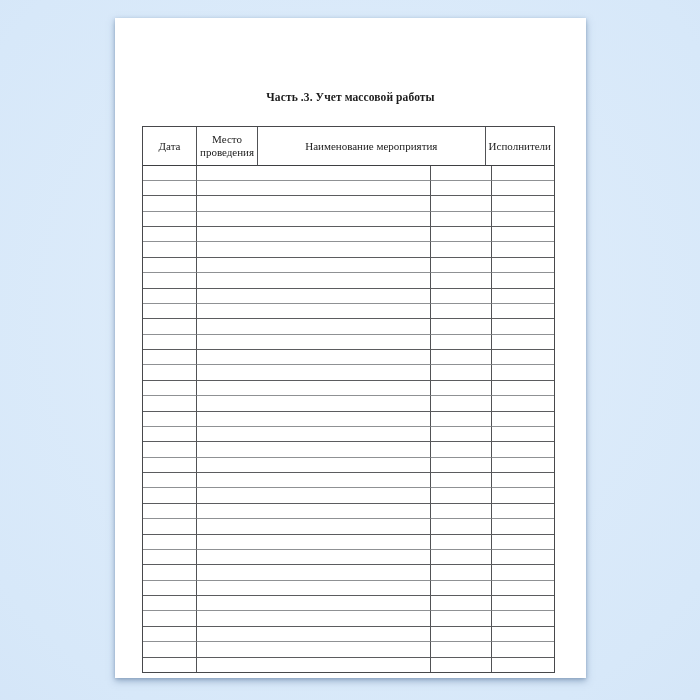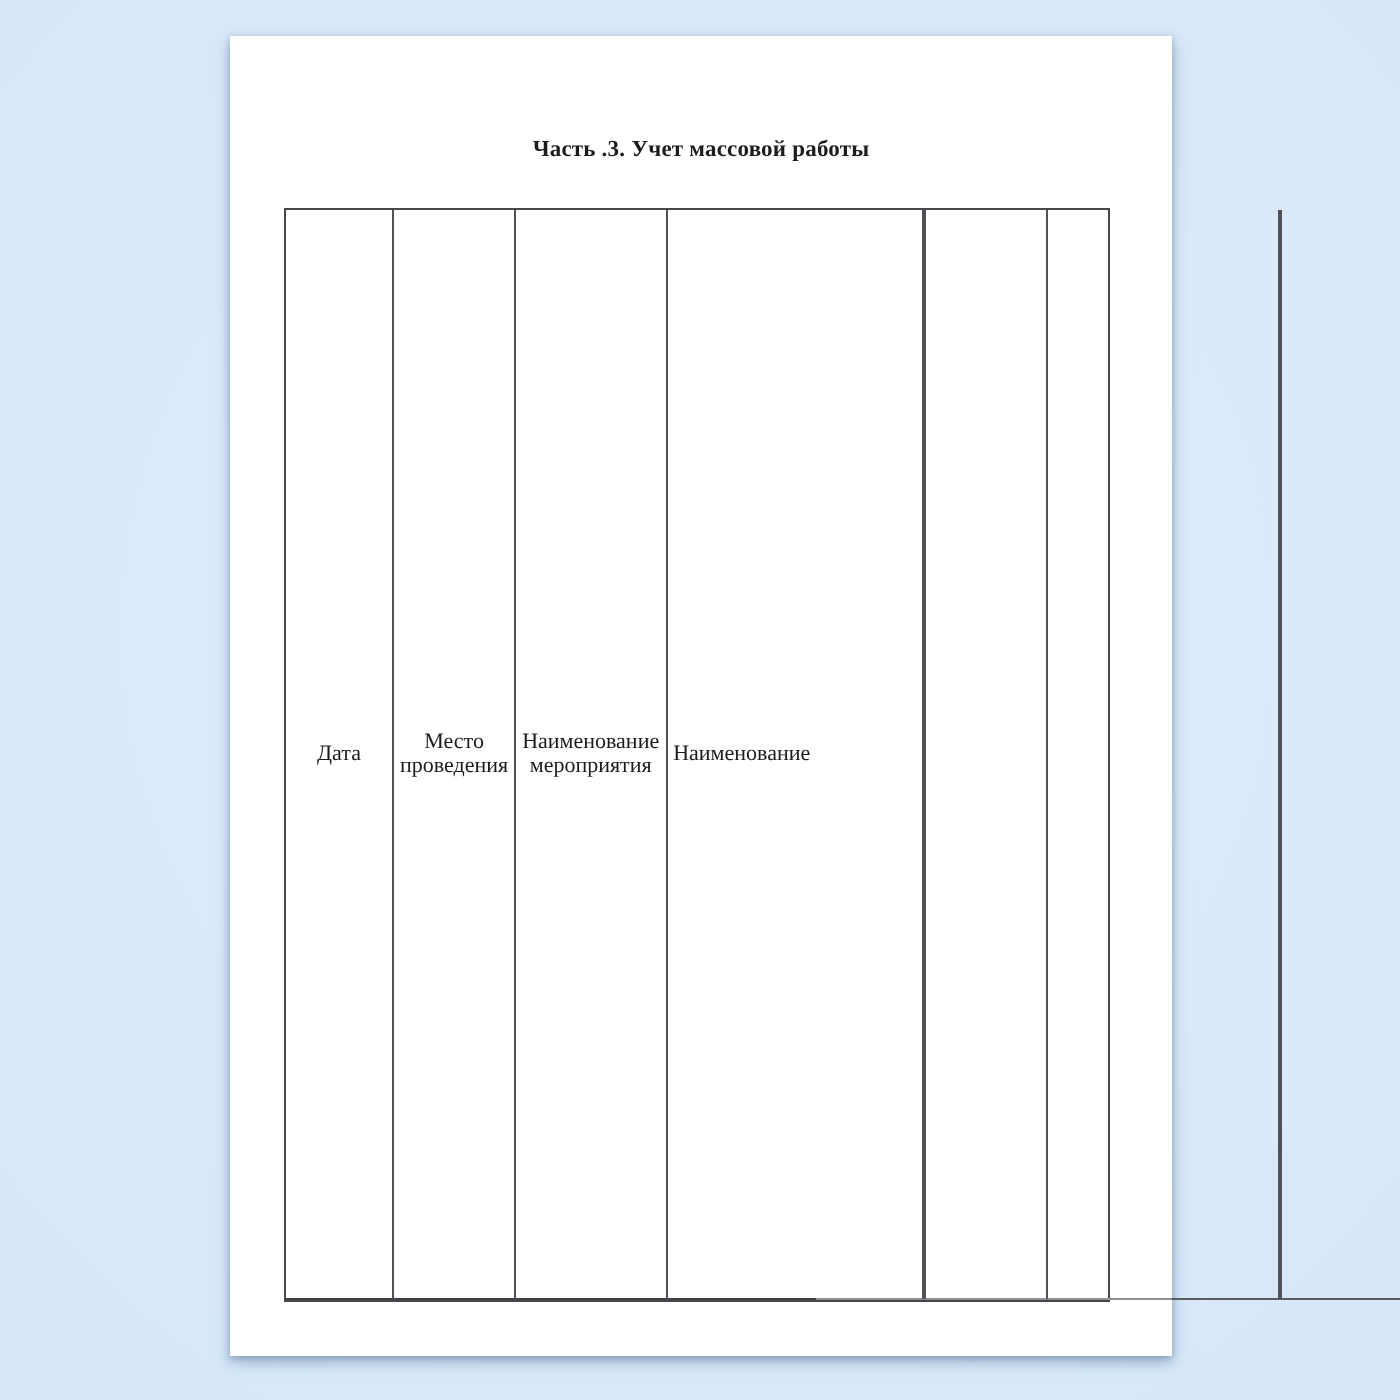--- a/index.html
+++ b/index.html
@@ -20,36 +20,36 @@
     position: absolute;
     left: 115px;
     top: 18px;
     width: 471px;
     height: 660px;
     background: #ffffff;
     box-shadow: 0 3px 7px rgba(88, 118, 156, 0.50), 0 1px 3px rgba(88, 118, 156, 0.35);
     box-sizing: border-box;
   }
   .title {
-    margin: 50px 0 0 0;
+    margin: 72px 0 0 0;
     text-align: center;
     font-size: 11.5px;
     line-height: 14px;
     font-weight: 700;
     color: #1c1c1c;
     letter-spacing: 0.1px;
   }
   .ledger {
     margin: 22px 0 0 27px;
     width: 413px;
     height: 547px;
     box-sizing: border-box;
     border: 1.4px solid #47484b;
     display: flex;
-    flex-direction: row;
+    flex-direction: column;
   }
   .tr {
     display: flex;
     flex: 1 1 auto;
     min-height: 0;
   }
   .tr.head {
     flex: 0 0 38.5px;
   }
   .td {
@@ -80,21 +80,21 @@
 <body>
 
 <div class="canvas">
   <div class="paper">
     <h1 class="title">Часть .3. Учет массовой работы</h1>
     <div class="ledger">
       <div class="tr head">
         <div class="td c1">Дата</div>
         <div class="td c3">Место проведения</div>
         <div class="td c2">Наименование мероприятия</div>
-        <div class="td c4">Наименование</div>
+        <div class="td c4">Исполнители</div>
       </div>
 
     <div class="tr">
           <div class="td c1"></div>
           <div class="td c2"></div>
           <div class="td c3"></div>
           <div class="td c4"></div>
         </div>
         <div class="tr">
           <div class="td c1"></div>

